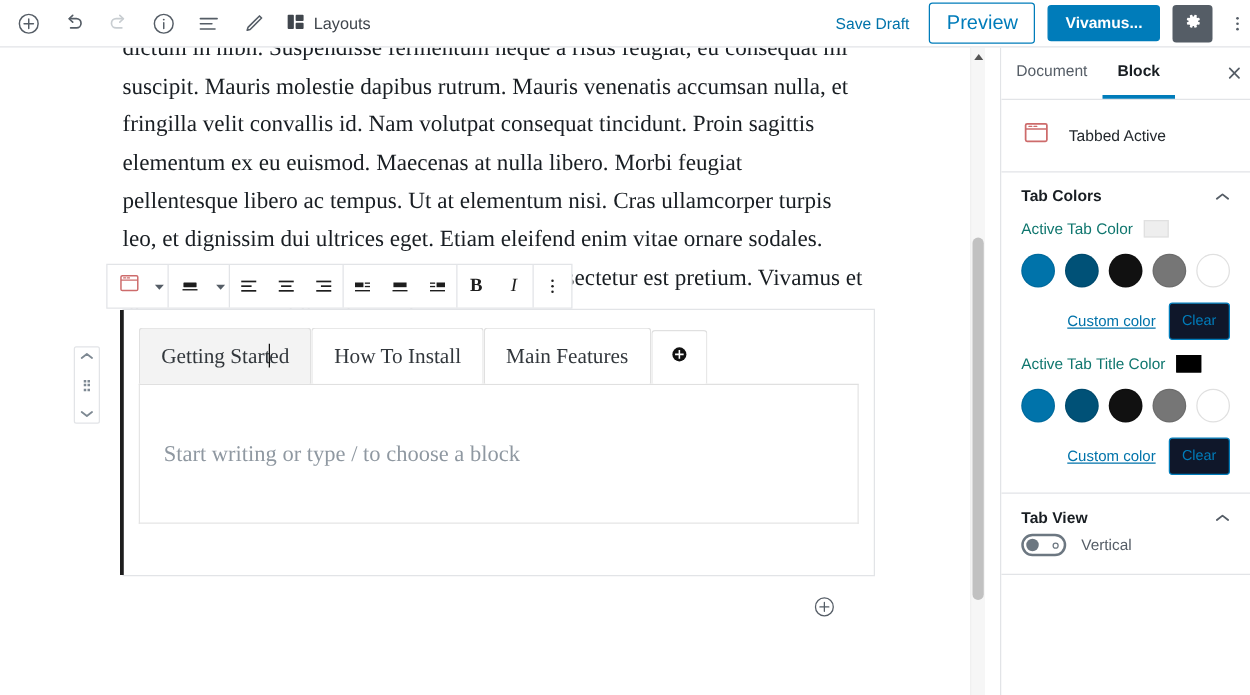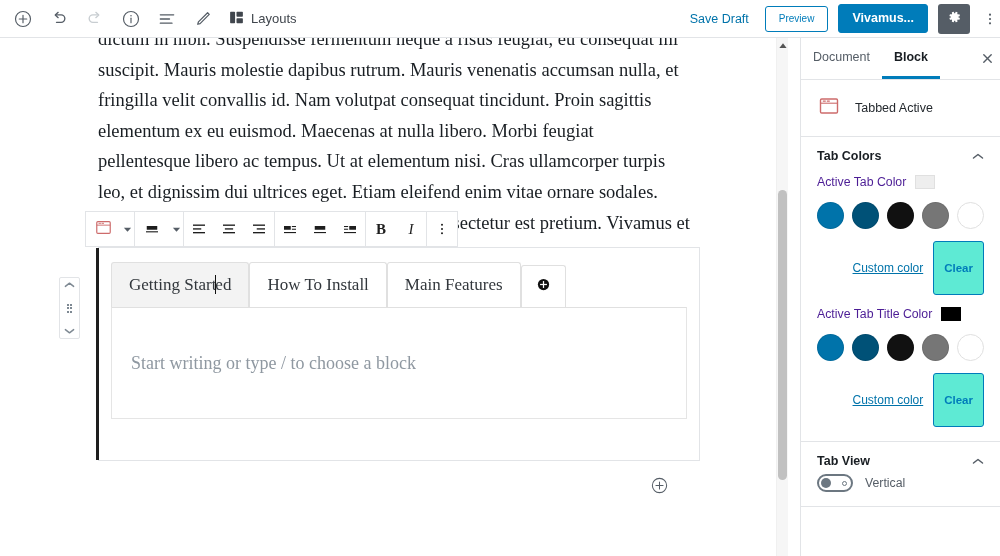--- a/index.html
+++ b/index.html
@@ -30,21 +30,21 @@
     padding: 0 8px 0 6px; color: #40464d; font-size: 13px; cursor: pointer;
   }
   .tb-right {
     margin-left: auto; display: flex; align-items: center;
     gap: 10px; padding-right: 4px;
   }
   .save-draft {
     font-size: 12.5px; color: #0073aa; cursor: pointer; padding: 4px 6px;
   }
   .btn-preview {
-    font-size: 10px; color: #007cba; background: #fff;
+    font-size: 16px; color: #007cba; background: #fff;
     border: 1px solid #007cba; border-radius: 3px;
     padding: 6px 13px; cursor: pointer; line-height: 1.2;
   }
   .btn-publish {
     font-size: 12.5px; color: #fff; background: #007cba;
     border: 1px solid #007cba; border-radius: 3px;
     padding: 6px 13px; cursor: pointer; font-weight: 600; line-height: 1.2;
   }
   .btn-gear {
     width: 32px; height: 30px; background: #555d66; border: none;
@@ -178,41 +178,41 @@
   .sb-panel { border-bottom: 1px solid #e2e4e7; padding: 12px 16px 14px 16px; }
   .sb-panel-head {
     display: flex; align-items: center; justify-content: space-between;
     cursor: pointer; margin-bottom: 4px;
   }
   .sb-panel-head h3 { font-size: 12.5px; font-weight: 600; color: #191e23; }
   .sb-chev { color: #555d66; display: flex; }
   .color-label-row {
     display: flex; align-items: center; gap: 9px; margin-top: 12px;
   }
-  .color-label { font-size: 12.3px; color: #4c1d95; }
+  .color-label { font-size: 12.3px; color: #0f766e; }
   .color-indicator {
     width: 20px; height: 14px; border: 1px solid #e0e0e0; background: #eee;
   }
   .swatches { display: flex; gap: 8px; margin-top: 13px; }
   .swatch {
     width: 27px; height: 27px; border-radius: 50%; cursor: pointer;
     box-shadow: inset 0 0 0 1px rgba(0,0,0,.08);
   }
   .swatch.white { border: 1px solid #e0e0e0; box-shadow: none; }
   .color-actions {
     display: flex; align-items: center; justify-content: flex-end;
     gap: 10px; margin-top: 12px;
   }
   .custom-color {
     font-size: 12px; color: #0073aa; text-decoration: underline; cursor: pointer;
   }
   .btn-clear {
-    font-size: 11.5px; color: #007cba; background: #5eead4;
+    font-size: 11.5px; color: #007cba; background: #0f172a;
     border: 1px solid #007cba; border-radius: 3px;
-    padding: 20px 10px; cursor: pointer; white-space: nowrap; font-weight: bold;
+    padding: 8px 10px; cursor: pointer; white-space: nowrap;
   }
   .toggle-row { display: flex; align-items: center; gap: 12px; margin-top: 6px; }
   .toggle {
     width: 36px; height: 18px; border-radius: 9px; background: #fff;
     border: 2px solid #6c7781; position: relative; cursor: pointer;
   }
   .toggle .knob {
     position: absolute; left: 2px; top: 2px; width: 10px; height: 10px;
     border-radius: 50%; background: #6c7781;
   }

